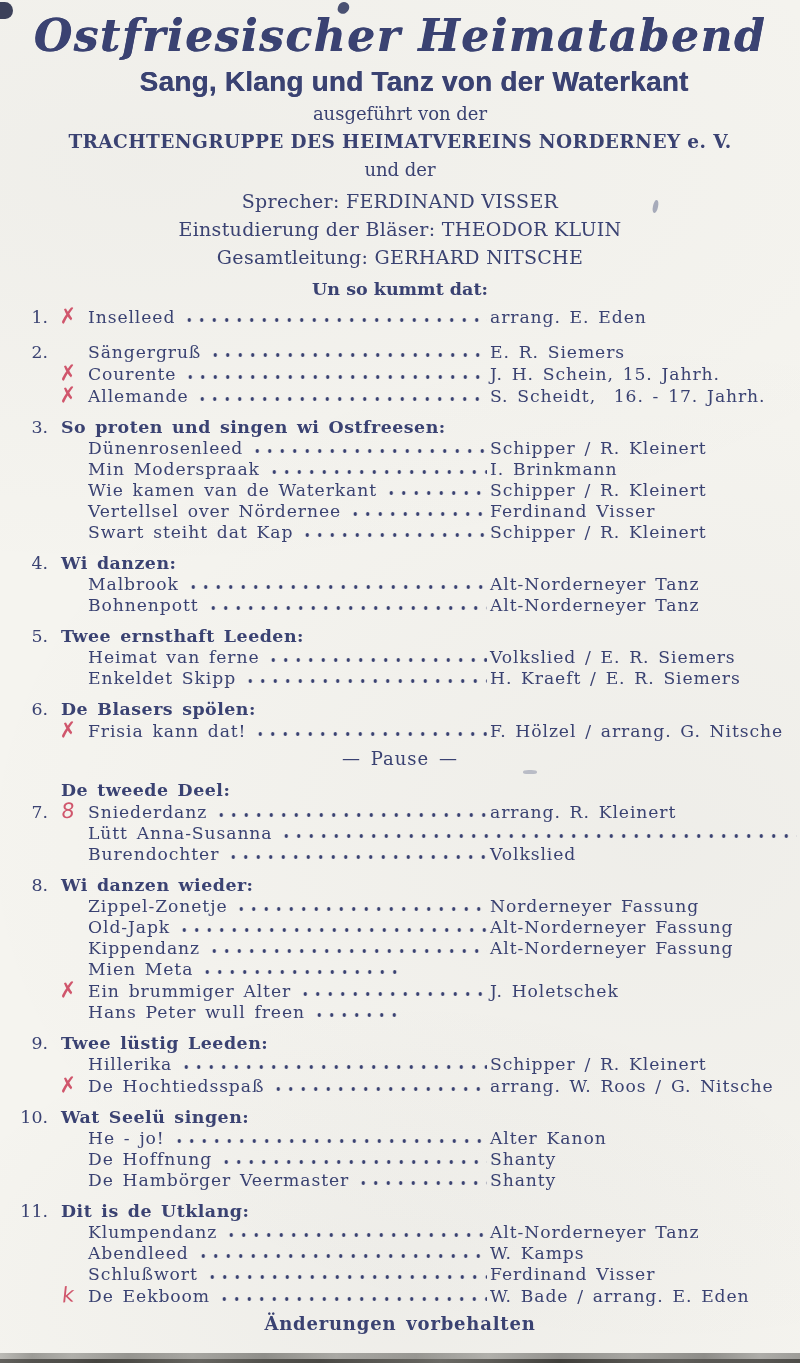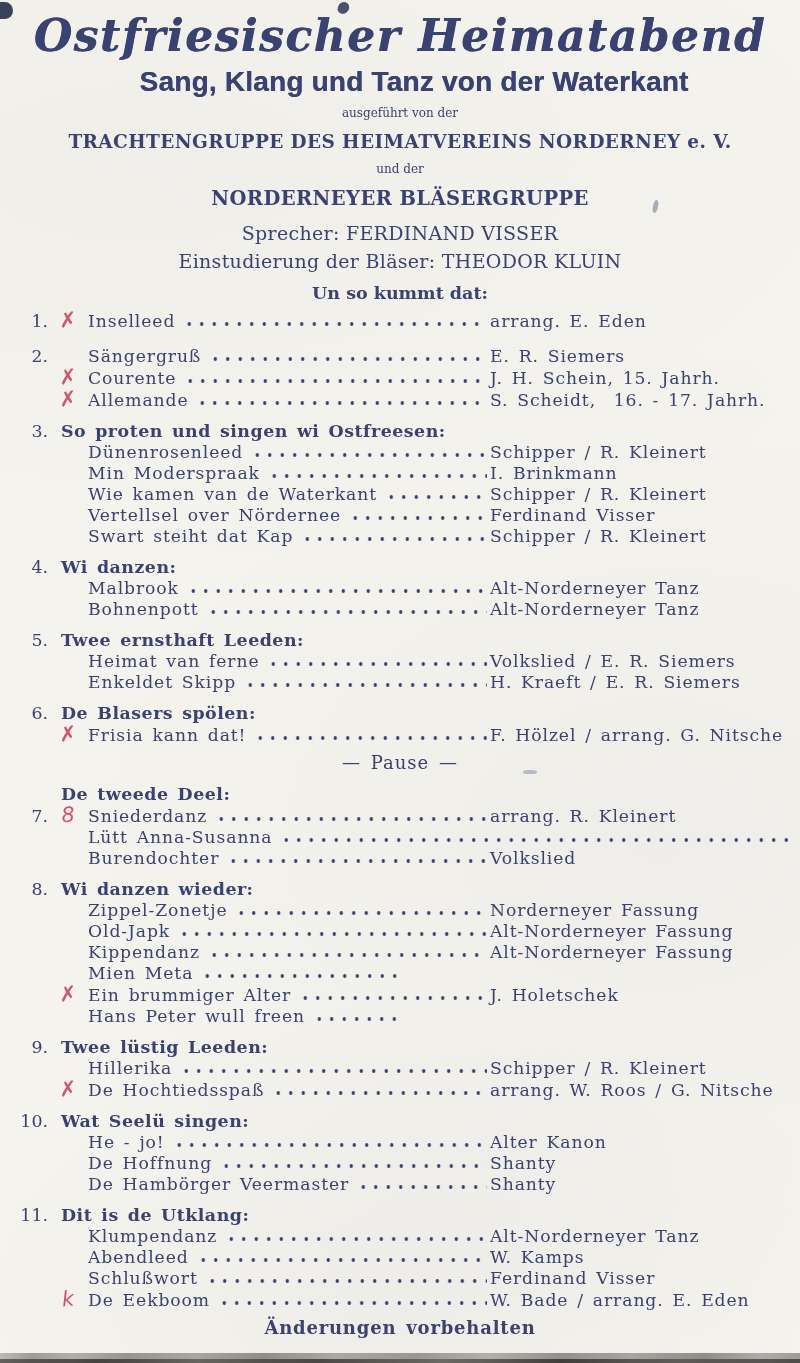--- a/index.html
+++ b/index.html
@@ -35,21 +35,21 @@
     text-align: center;
     font-family: "Liberation Sans", sans-serif;
     font-weight: bold;
     font-size: 28px;
     line-height: 32px;
     letter-spacing: 0.2px;
     text-shadow: 0.3px 0 0 currentColor;
     margin-left: 28px;
   }
   .line { text-align: center; white-space: pre; }
-  .small   { font-size: 12px;   line-height: 21px; margin-top: 5px; }
+  .small   { font-size: 18px;   line-height: 21px; margin-top: 5px; }
   .caps    { font-size: 18.5px; line-height: 24px; margin-top: 6px; font-weight: bold; letter-spacing: 0.4px; }
   .caps2   { font-size: 19.5px; line-height: 26px; margin-top: 6px; }
   .staff   { font-size: 19px;   line-height: 24px; margin-top: 4px; letter-spacing: 0.3px; }
   .staff.first { margin-top: 9px; }
   .intro   { font-size: 17.5px; line-height: 23px; margin-top: 9px; font-weight: bold; }
   
   .program { margin-top: 5px; }
   .prog-row, .prog-header {
     display: flex;
     align-items: baseline;
@@ -158,23 +158,23 @@
   <div class="speck-corner"></div>
   <div class="speck-top"></div>
   <div class="speck-quote"></div>
   <div class="speck-dash"></div>
 
   <h1 class="script-title">Ostfriesischer Heimatabend</h1>
   <div class="subtitle">Sang, Klang und Tanz von der Waterkant</div>
   <div class="line small">ausgeführt von der</div>
   <div class="line caps">TRACHTENGRUPPE DES HEIMATVEREINS NORDERNEY e. V.</div>
   <div class="line small">und der</div>
-  <div class="line caps caps2">NORDERNEYER BLÄSERGRUPPE</div>
   <div class="line staff first">Sprecher: FERDINAND VISSER</div>
   <div class="line staff">Einstudierung der Bläser: THEODOR KLUIN</div>
+  <div class="line staff">Gesamtleitung: GERHARD NITSCHE</div>
   <div class="line intro">Un so kummt dat:</div>
 
   <div class="program" id="program">
       <div class="prog-row">
         <span class="num">1.</span>
         <span class="mark">✗</span>
         <span class="title">Inselleed</span>
         <span class="dots"></span>
         <span class="credit">arrang. E. Eden</span>
       </div>

